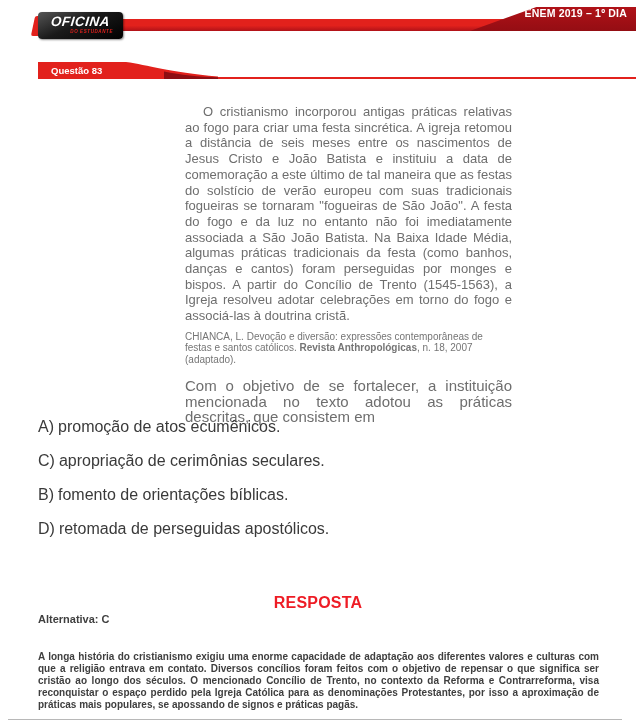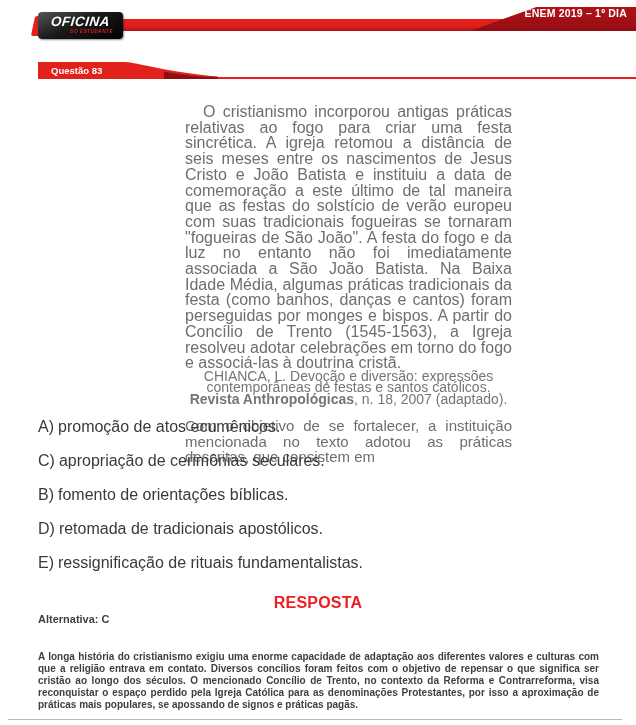--- a/index.html
+++ b/index.html
@@ -49,26 +49,26 @@
   }
   .q-swoosh { position:absolute; left:126px; top:62px; z-index:2; }
   .q-line {
     position:absolute; left:120px; top:76.5px; right:0; height:2.5px;
     background:var(--red); z-index:1;
   }
 
   
   .passage-block { position:absolute; left:185px; top:104px; width:327px; }
   .passage {
-    font-size:16px; line-height:15.7px; color:#6e6e6e;
+    font-size:13px; line-height:15.7px; color:#6e6e6e;
     text-align:justify; text-indent:18px;
   }
   .citation {
-    font-size:14px; line-height:11.5px; color:#757575;
-    text-align:center;
+    margin-top:7px; font-size:10px; line-height:11.5px; color:#757575;
+    text-align:left;
   }
   .citation .cite-bold { font-weight:bold; }
   .stem {
     margin-top:13px; font-size:15px; line-height:15.5px; color:#6e6e6e;
     text-align:justify;
   }
 
   
   .options { position:absolute; left:38px; top:418px; width:420px; }
   .option { font-size:16px; color:#3a3a3a; height:14px; margin-bottom:20px; }
@@ -121,22 +121,21 @@
   <div class="passage-block">
     <div class="passage">O cristianismo incorporou antigas práticas relativas ao fogo para criar uma festa sincrética. A igreja retomou a distância de seis meses entre os nascimentos de Jesus Cristo e João Batista e instituiu a data de comemoração a este último de tal maneira que as festas do solstício de verão europeu com suas tradicionais fogueiras se tornaram "fogueiras de São João". A festa do fogo e da luz no entanto não foi imediatamente associada a São João Batista. Na Baixa Idade Média, algumas práticas tradicionais da festa (como banhos, danças e cantos) foram perseguidas por monges e bispos. A partir do Concílio de Trento (1545-1563), a Igreja resolveu adotar celebrações em torno do fogo e associá-las à doutrina cristã.</div>
     <div class="citation"><span>CHIANCA, L. Devoção e diversão: expressões contemporâneas de festas e santos católicos. </span><span class="cite-bold">Revista Anthropológicas</span><span>, n. 18, 2007 (adaptado).</span></div>
     <div class="stem">Com o objetivo de se fortalecer, a instituição mencionada no texto adotou as práticas descritas, que consistem em</div>
   </div>
 
   <div class="options">
     <div class="option"><span class="opt-letter">A)</span><span>promoção de atos ecumênicos.</span></div>
     <div class="option"><span class="opt-letter">C)</span><span>apropriação de cerimônias seculares.</span></div>
     <div class="option"><span class="opt-letter">B)</span><span>fomento de orientações bíblicas.</span></div>
-    <div class="option"><span class="opt-letter">D)</span><span>retomada de tradicionais apostólicos.</span></div>
-    <div class="option"><span class="opt-letter">E)</span><span>ressignificação de rituais fundamentalistas.</span></div>
+    <div class="option"><span class="opt-letter">D)</span><span>retomada de perseguidas apostólicos.</span></div>
   </div>
 
   <div class="resposta">RESPOSTA</div>
   <div class="alternativa">Alternativa: C</div>
   <div class="explanation">A longa história do cristianismo exigiu uma enorme capacidade de adaptação aos diferentes valores e culturas com que a religião entrava em contato. Diversos concílios foram feitos com o objetivo de repensar o que significa ser cristão ao longo dos séculos. O mencionado Concílio de Trento, no contexto da Reforma e Contrarreforma, visa reconquistar o espaço perdido pela Igreja Católica para as denominações Protestantes, por isso a aproximação de práticas mais populares, se apossando de signos e práticas pagãs.</div>
 
   <div class="bottom-line"></div>
 </div>
 
 </body></html>

